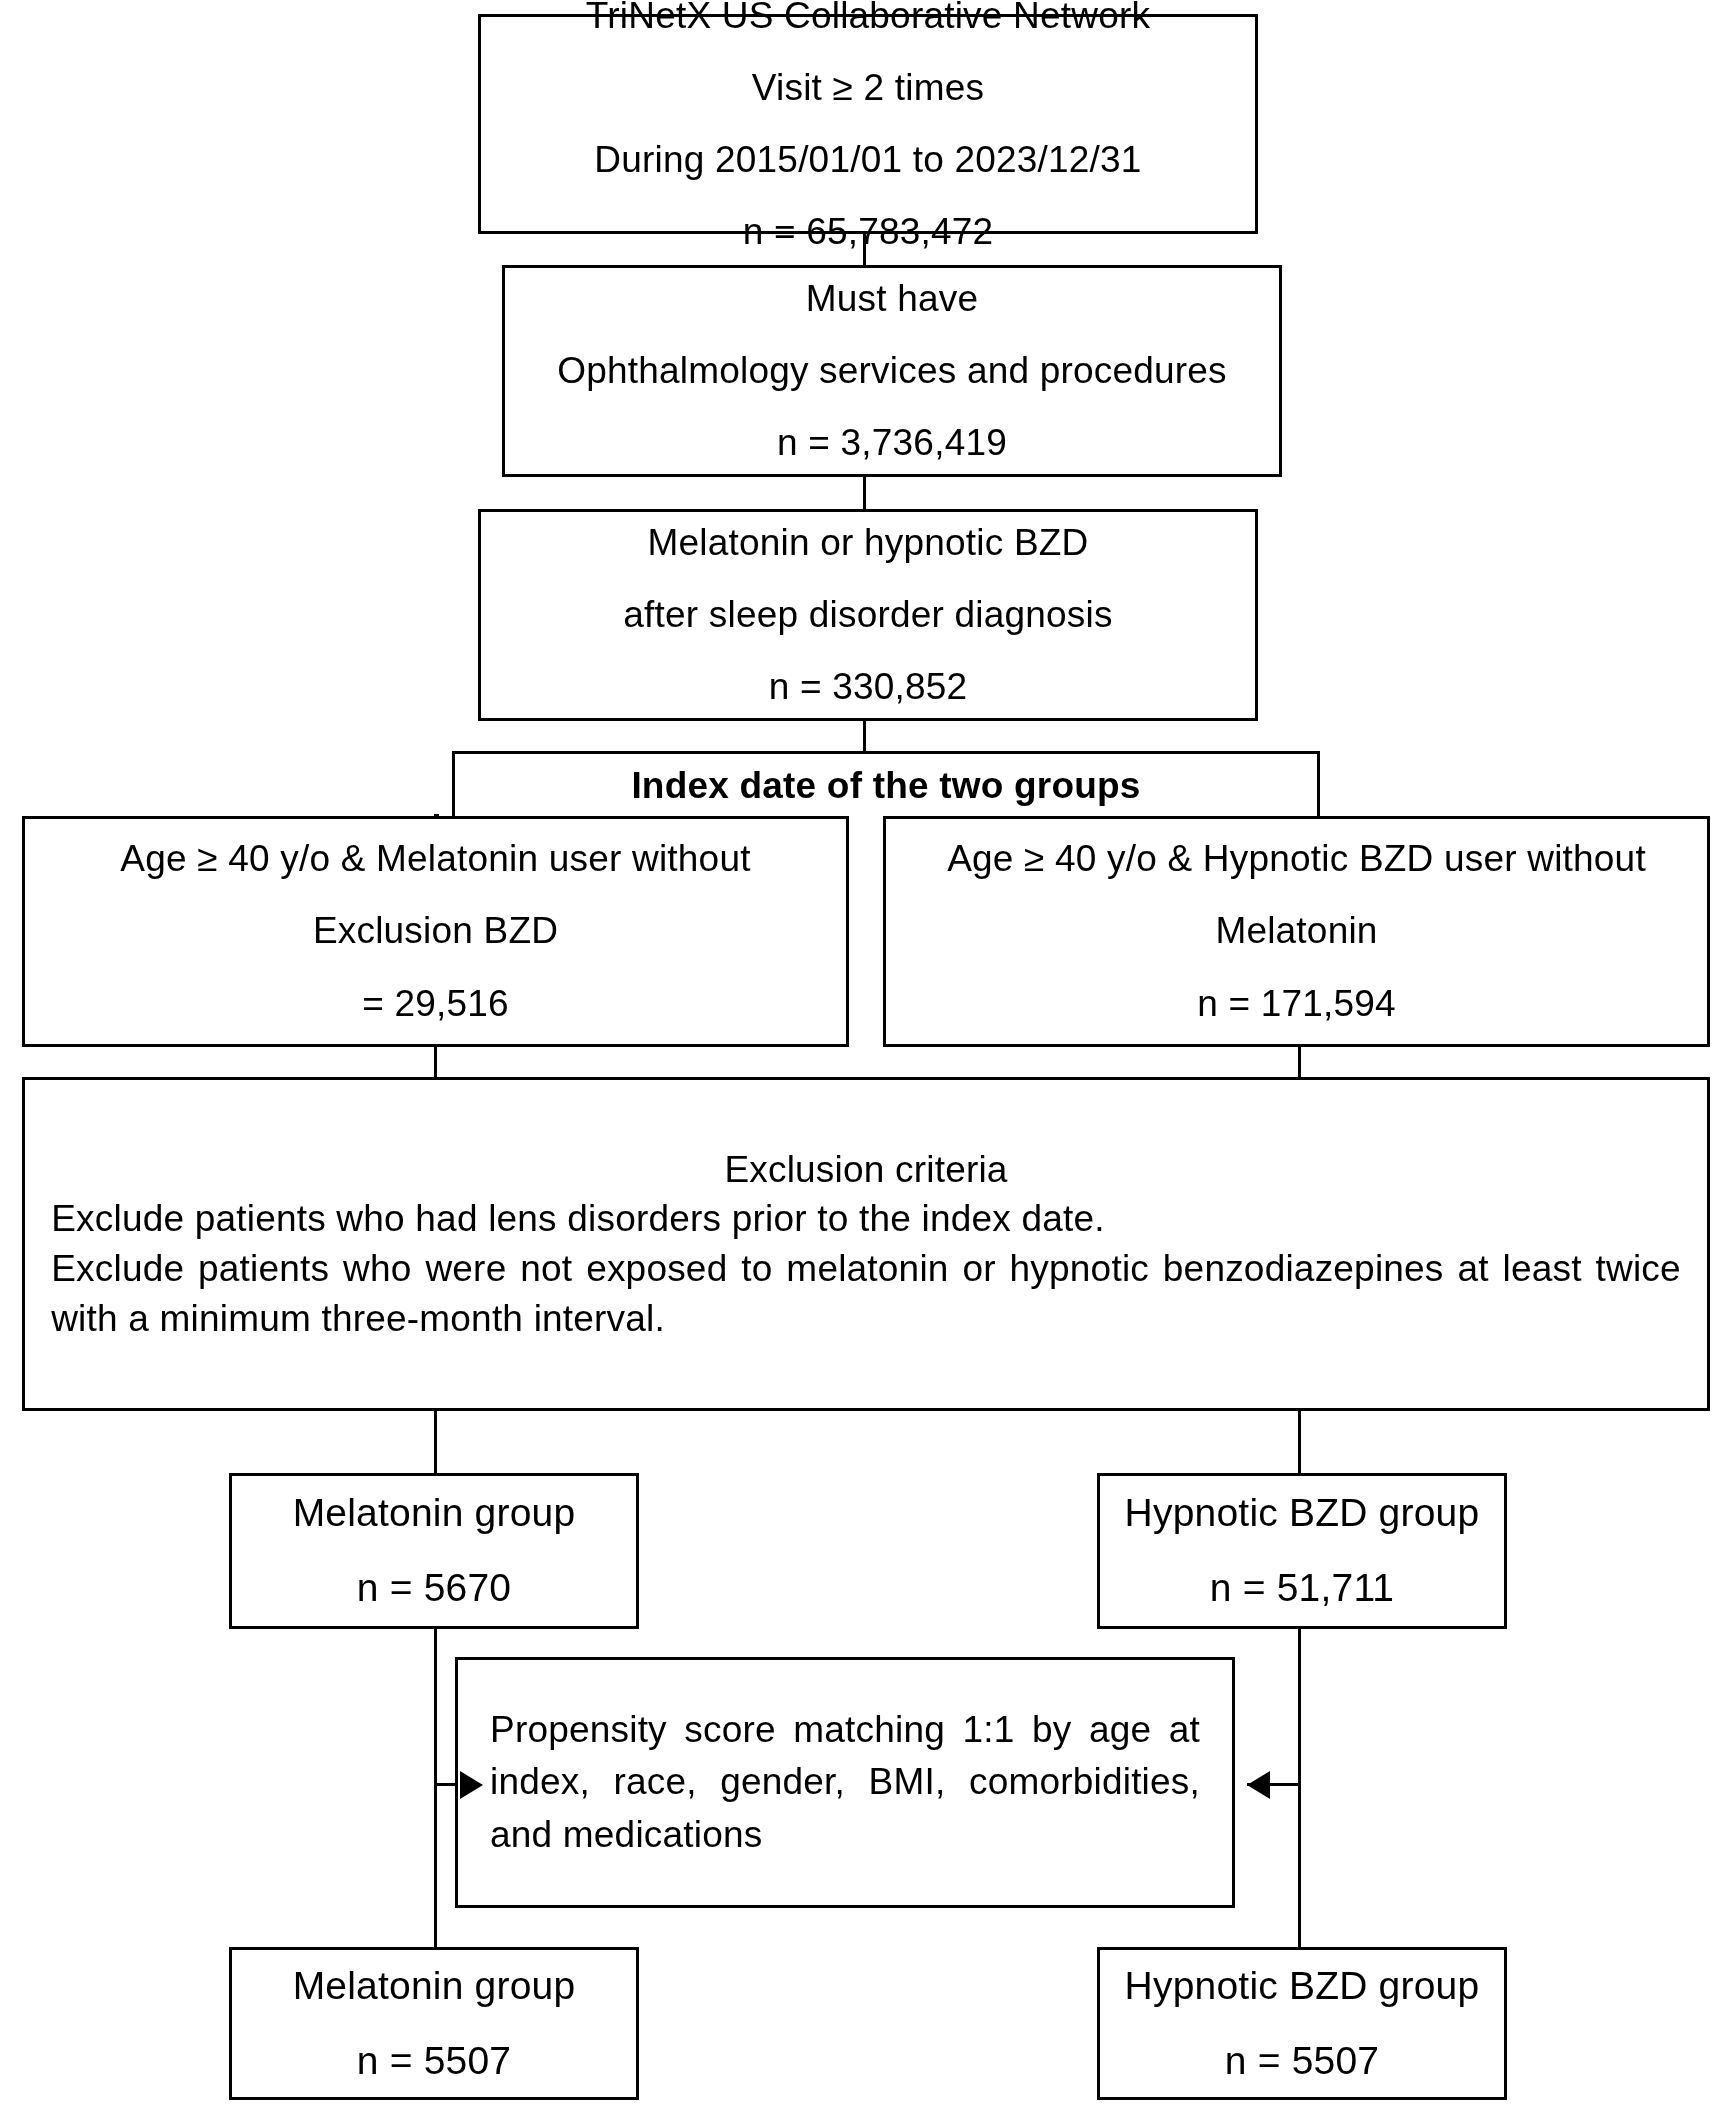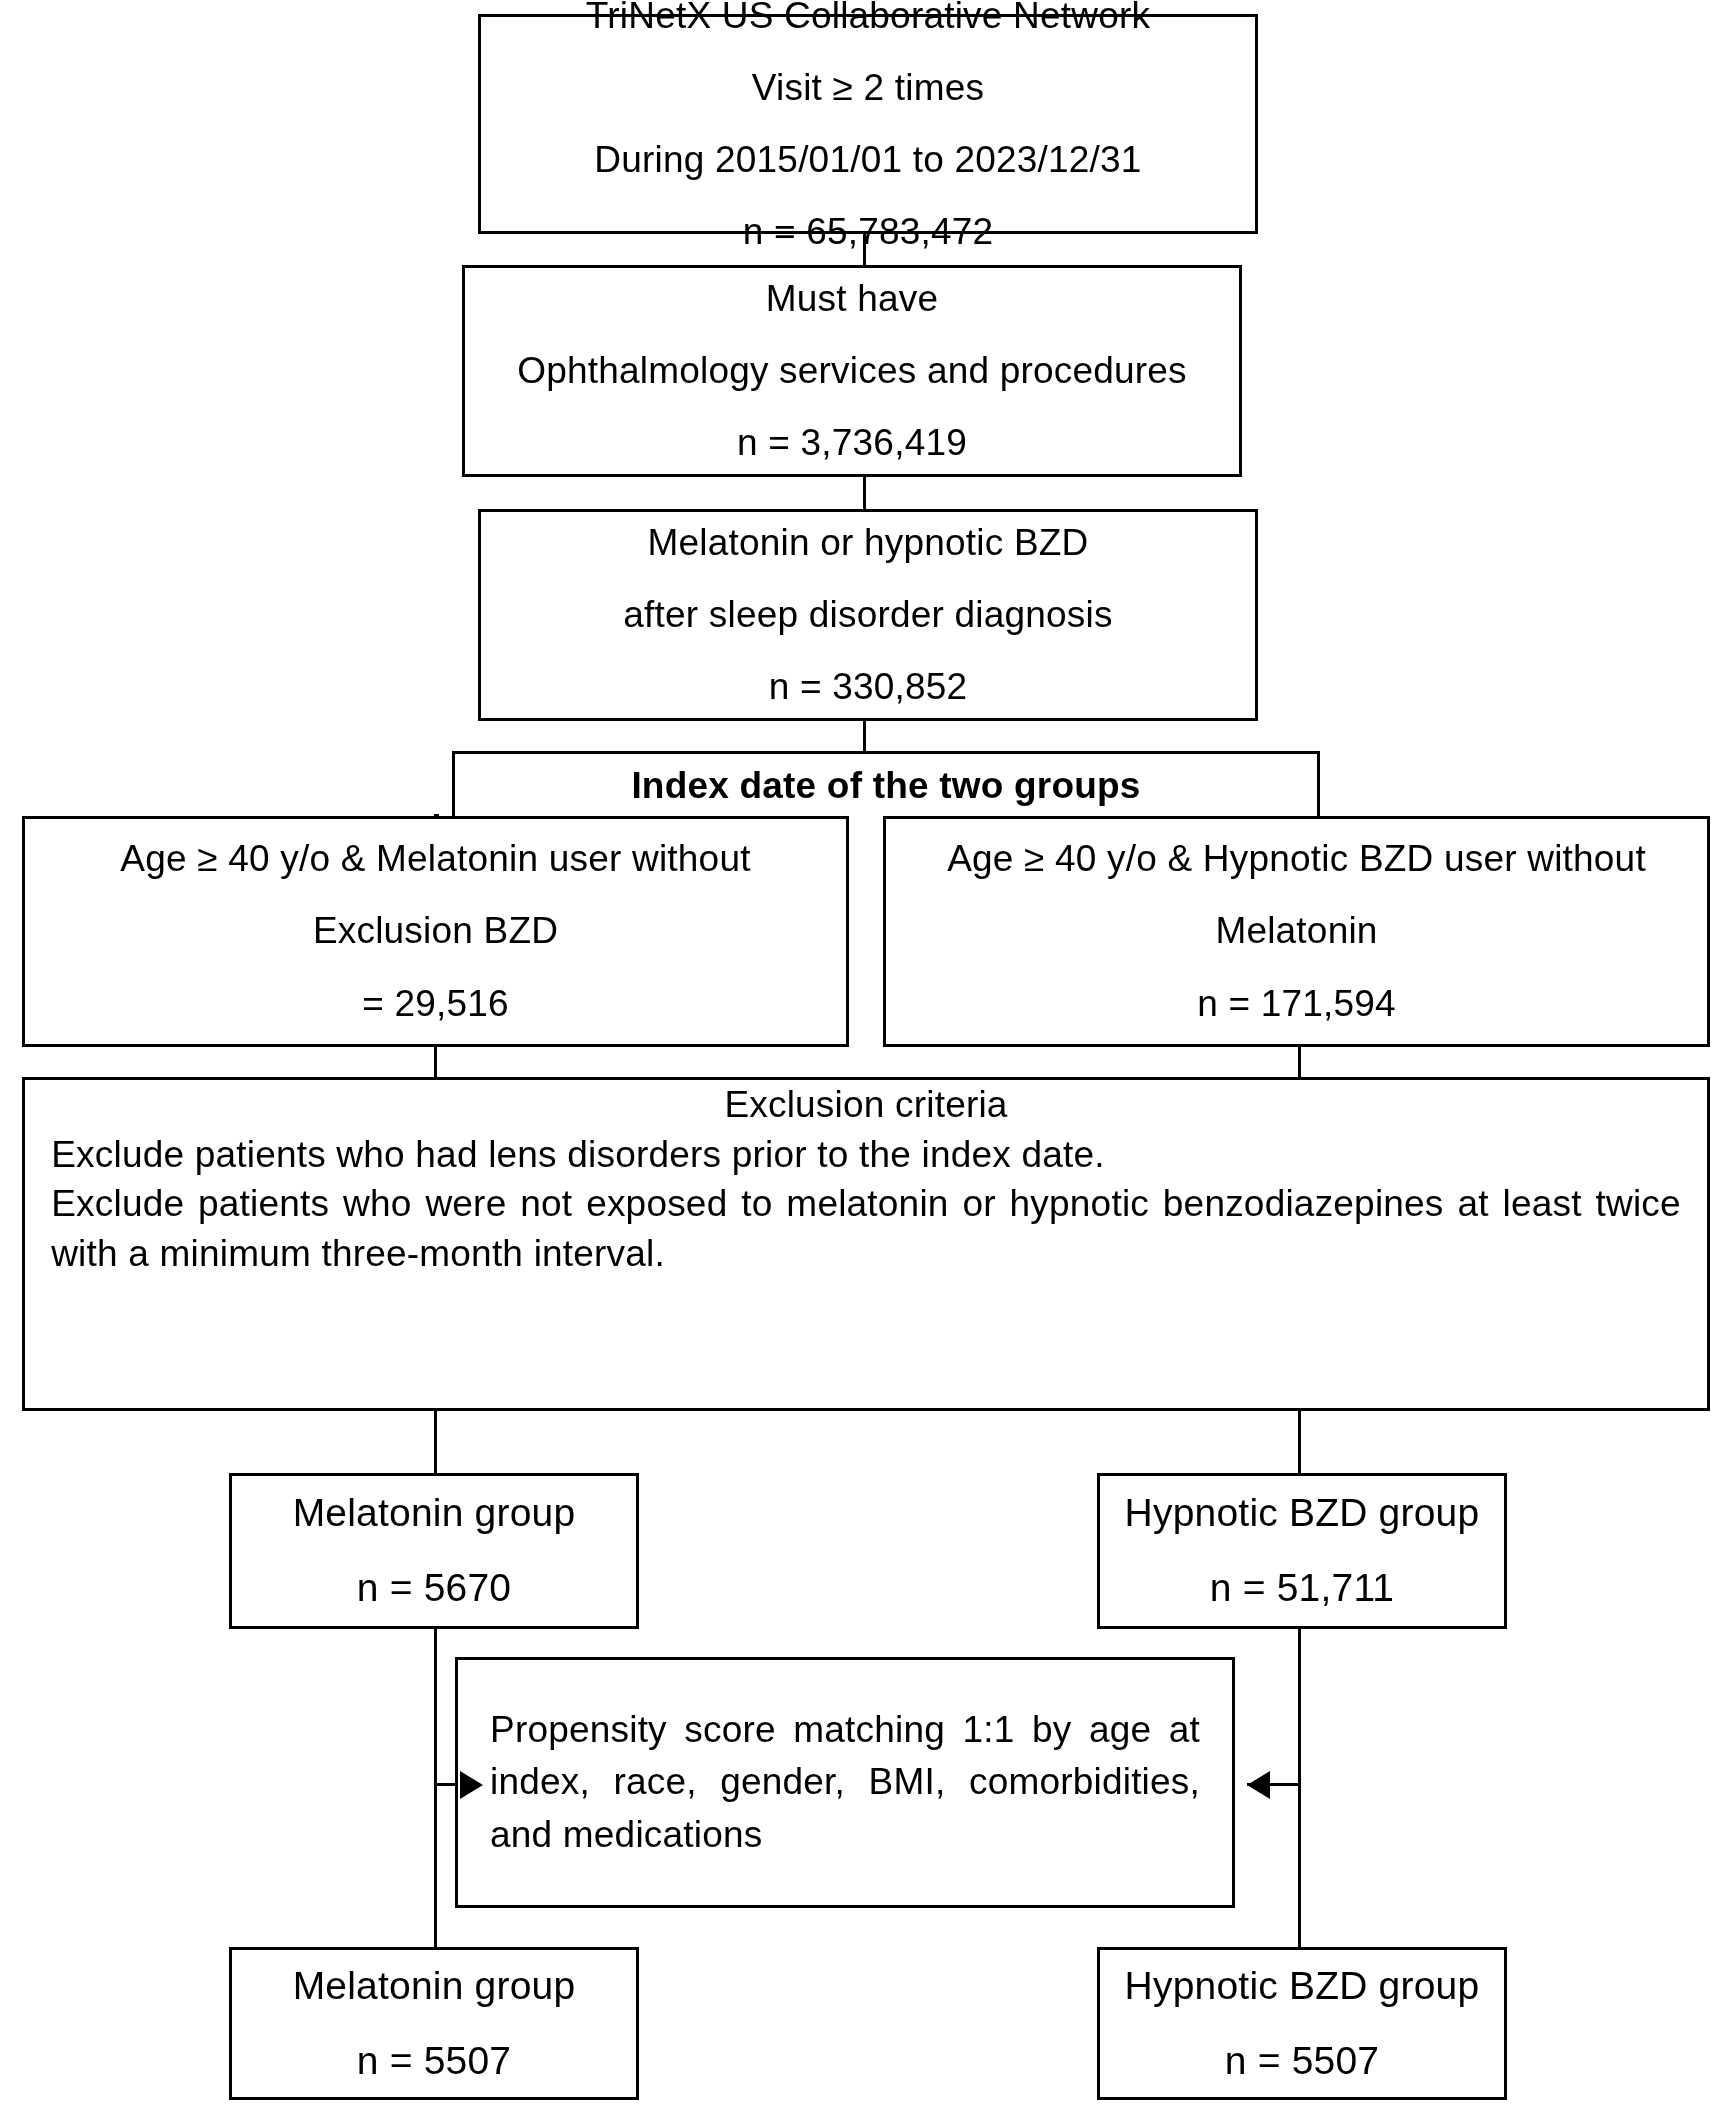--- a/index.html
+++ b/index.html
@@ -108,21 +108,21 @@
 
   <div class="box" style="left:478px; top:14px; width:780px; height:220px;">
     <span class="line">TriNetX US Collaborative Network</span>
     <span class="line">Visit ≥ 2 times</span>
     <span class="line">During 2015/01/01 to 2023/12/31</span>
     <span class="line">n = 65,783,472</span>
   </div>
 
   <div class="vline" style="left:863px; top:232px; height:34px;"></div>
 
-  <div class="box" style="left:462px; top:265px; width:780px; height:212px;">
+  <div class="box" style="left:502px; top:265px; width:780px; height:212px;">
     <span class="line">Must have</span>
     <span class="line">Ophthalmology services and procedures</span>
     <span class="line">n = 3,736,419</span>
   </div>
 
   <div class="vline" style="left:863px; top:476px; height:34px;"></div>
 
   <div class="box" style="left:478px; top:509px; width:780px; height:212px;">
     <span class="line">Melatonin or hypnotic BZD</span>
     <span class="line">after sleep disorder diagnosis</span>
@@ -147,21 +147,21 @@
 
   <div class="box" style="left:883px; top:816px; width:827px; height:231px;">
     <span class="line">Age ≥ 40 y/o &amp; Hypnotic BZD user without</span>
     <span class="line">Melatonin</span>
     <span class="line">n = 171,594</span>
   </div>
 
   <div class="vline" style="left:434px; top:1045px; height:34px;"></div>
   <div class="vline" style="left:1298px; top:1045px; height:34px;"></div>
 
-  <div class="box" style="left:22px; top:1077px; width:1688px; height:334px; justify-content:flex-start; padding:0 20px;">
+  <div class="box" style="left:22px; top:1077px; width:1688px; height:334px; justify-content:center; padding:0 20px;">
     <div class="excl-inner">
       <div class="excl-title">Exclusion criteria</div>
       <div class="excl-body" style="text-align:left;">Exclude patients who had lens disorders prior to the index date.</div>
       <div class="excl-body">Exclude patients who were not exposed to melatonin or hypnotic benzodiazepines at least twice with a minimum three-month interval.</div>
     </div>
   </div>
 
   <div class="vline" style="left:434px; top:1409px; height:66px;"></div>
   <div class="vline" style="left:1298px; top:1409px; height:66px;"></div>
 

